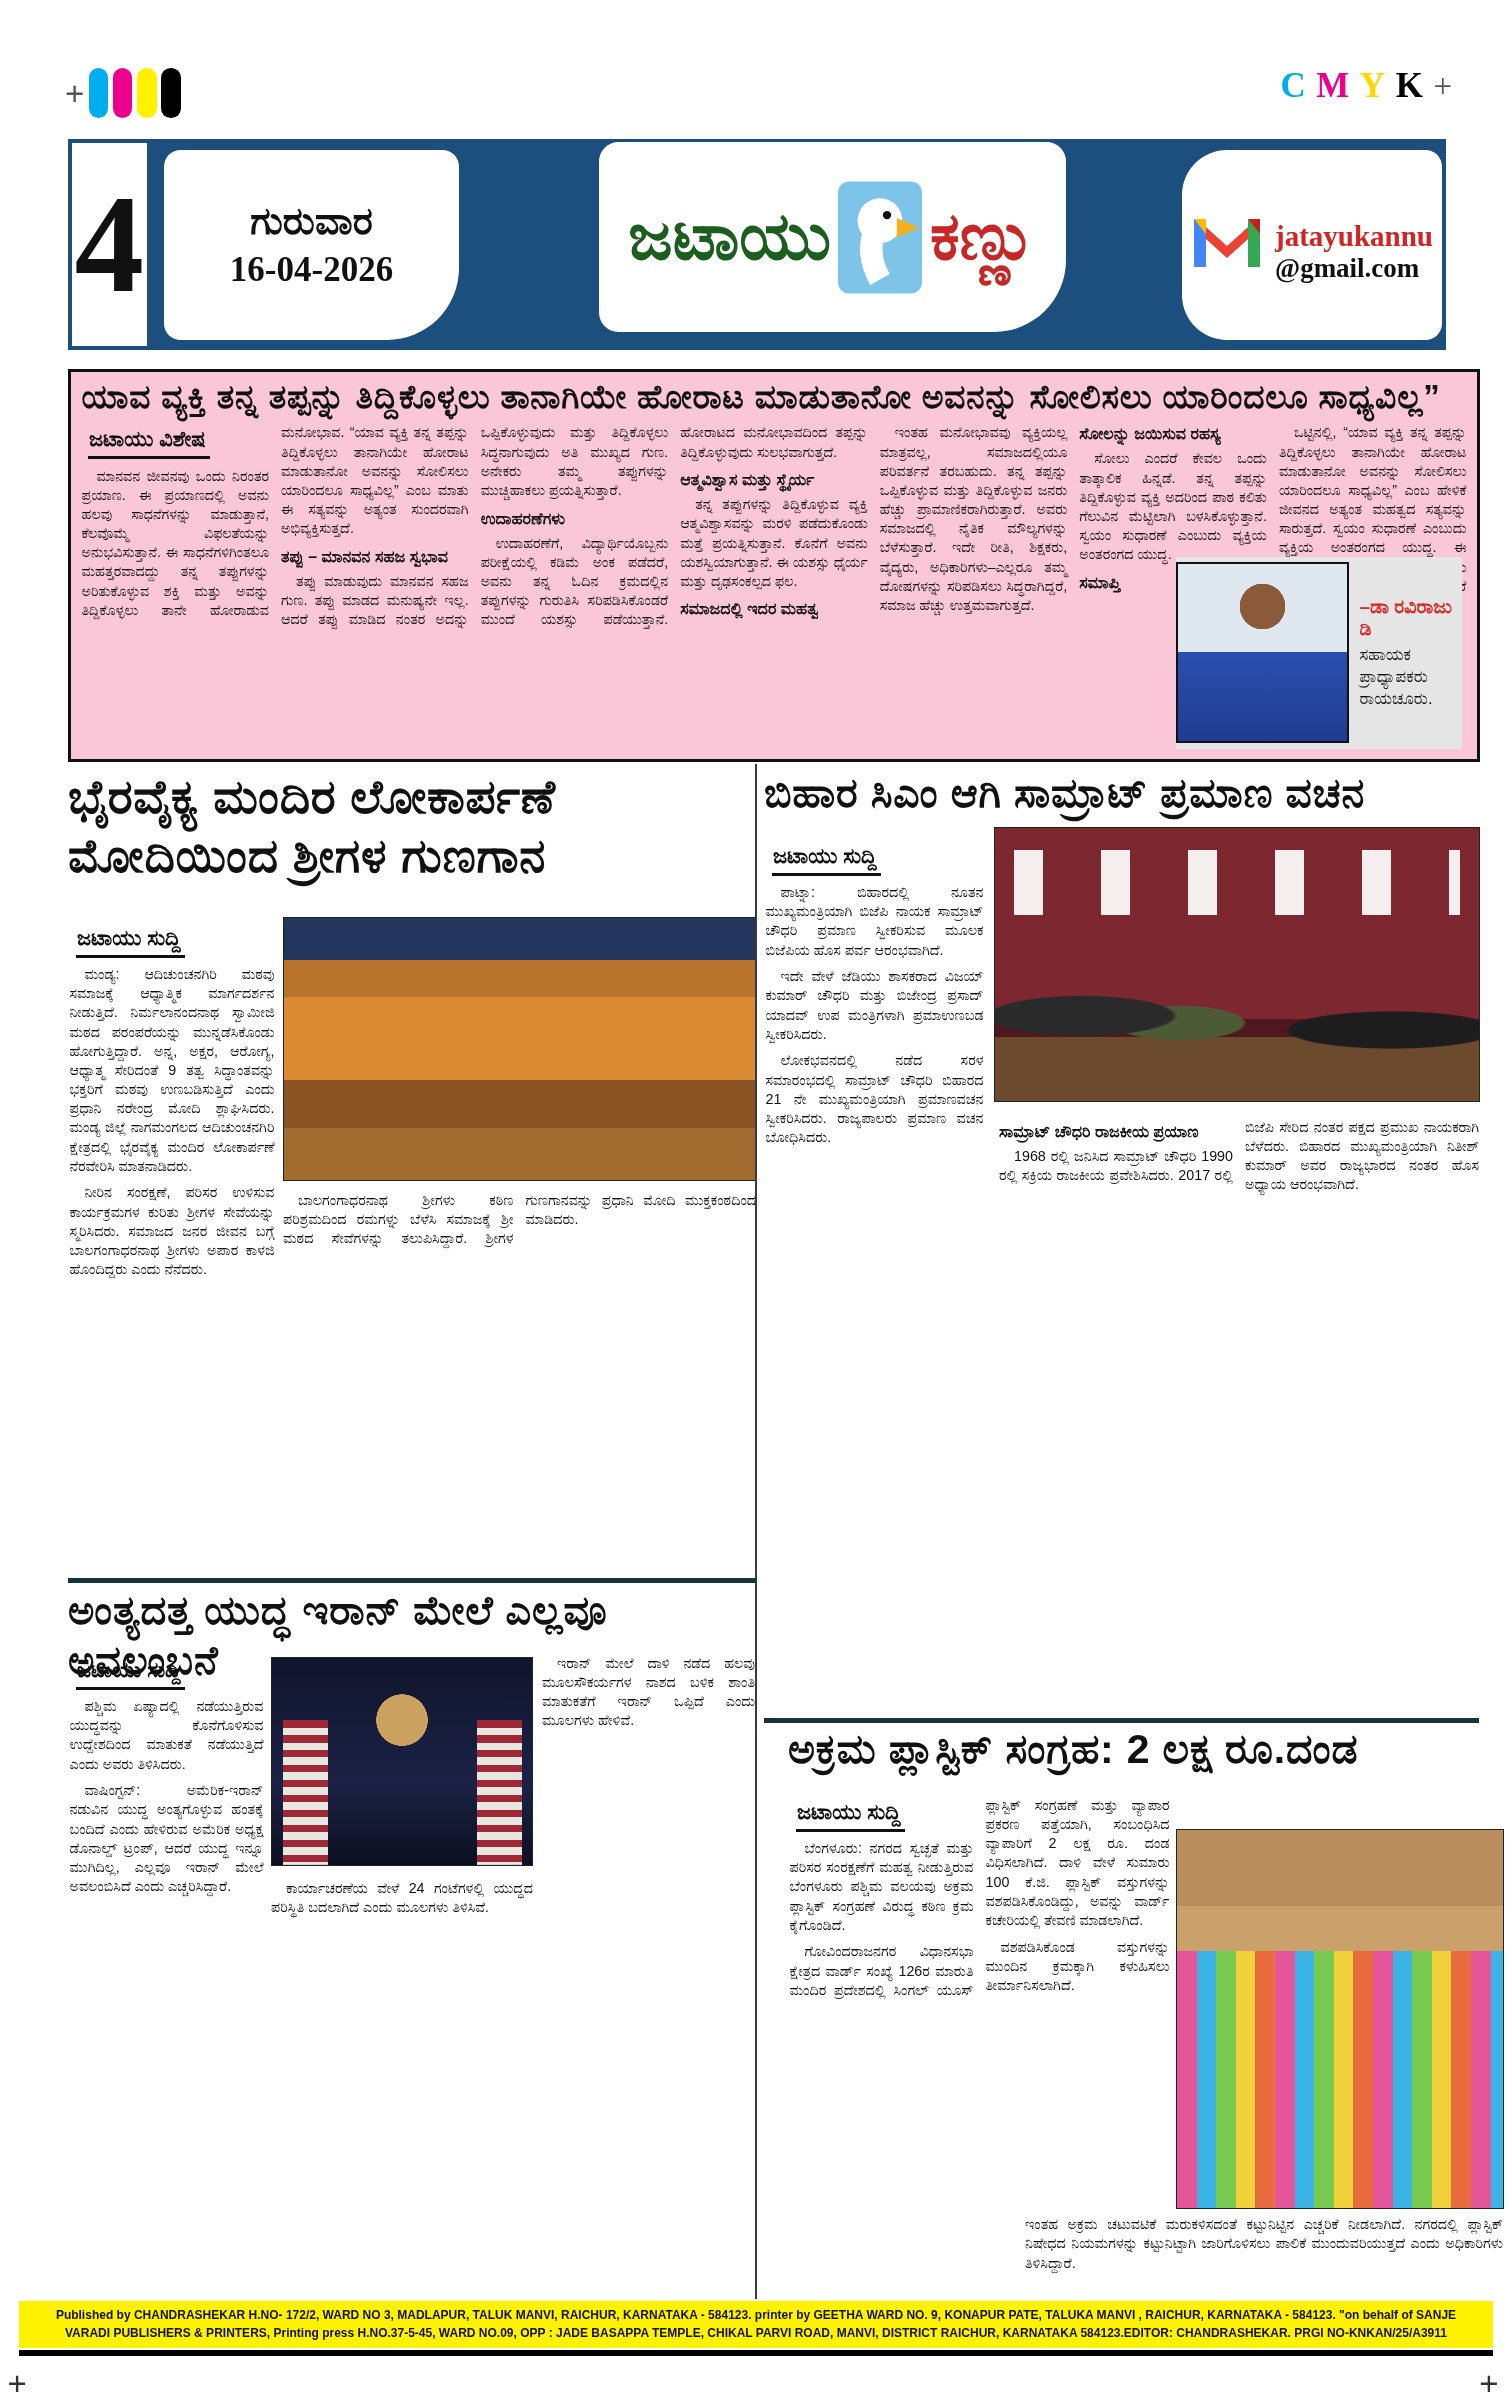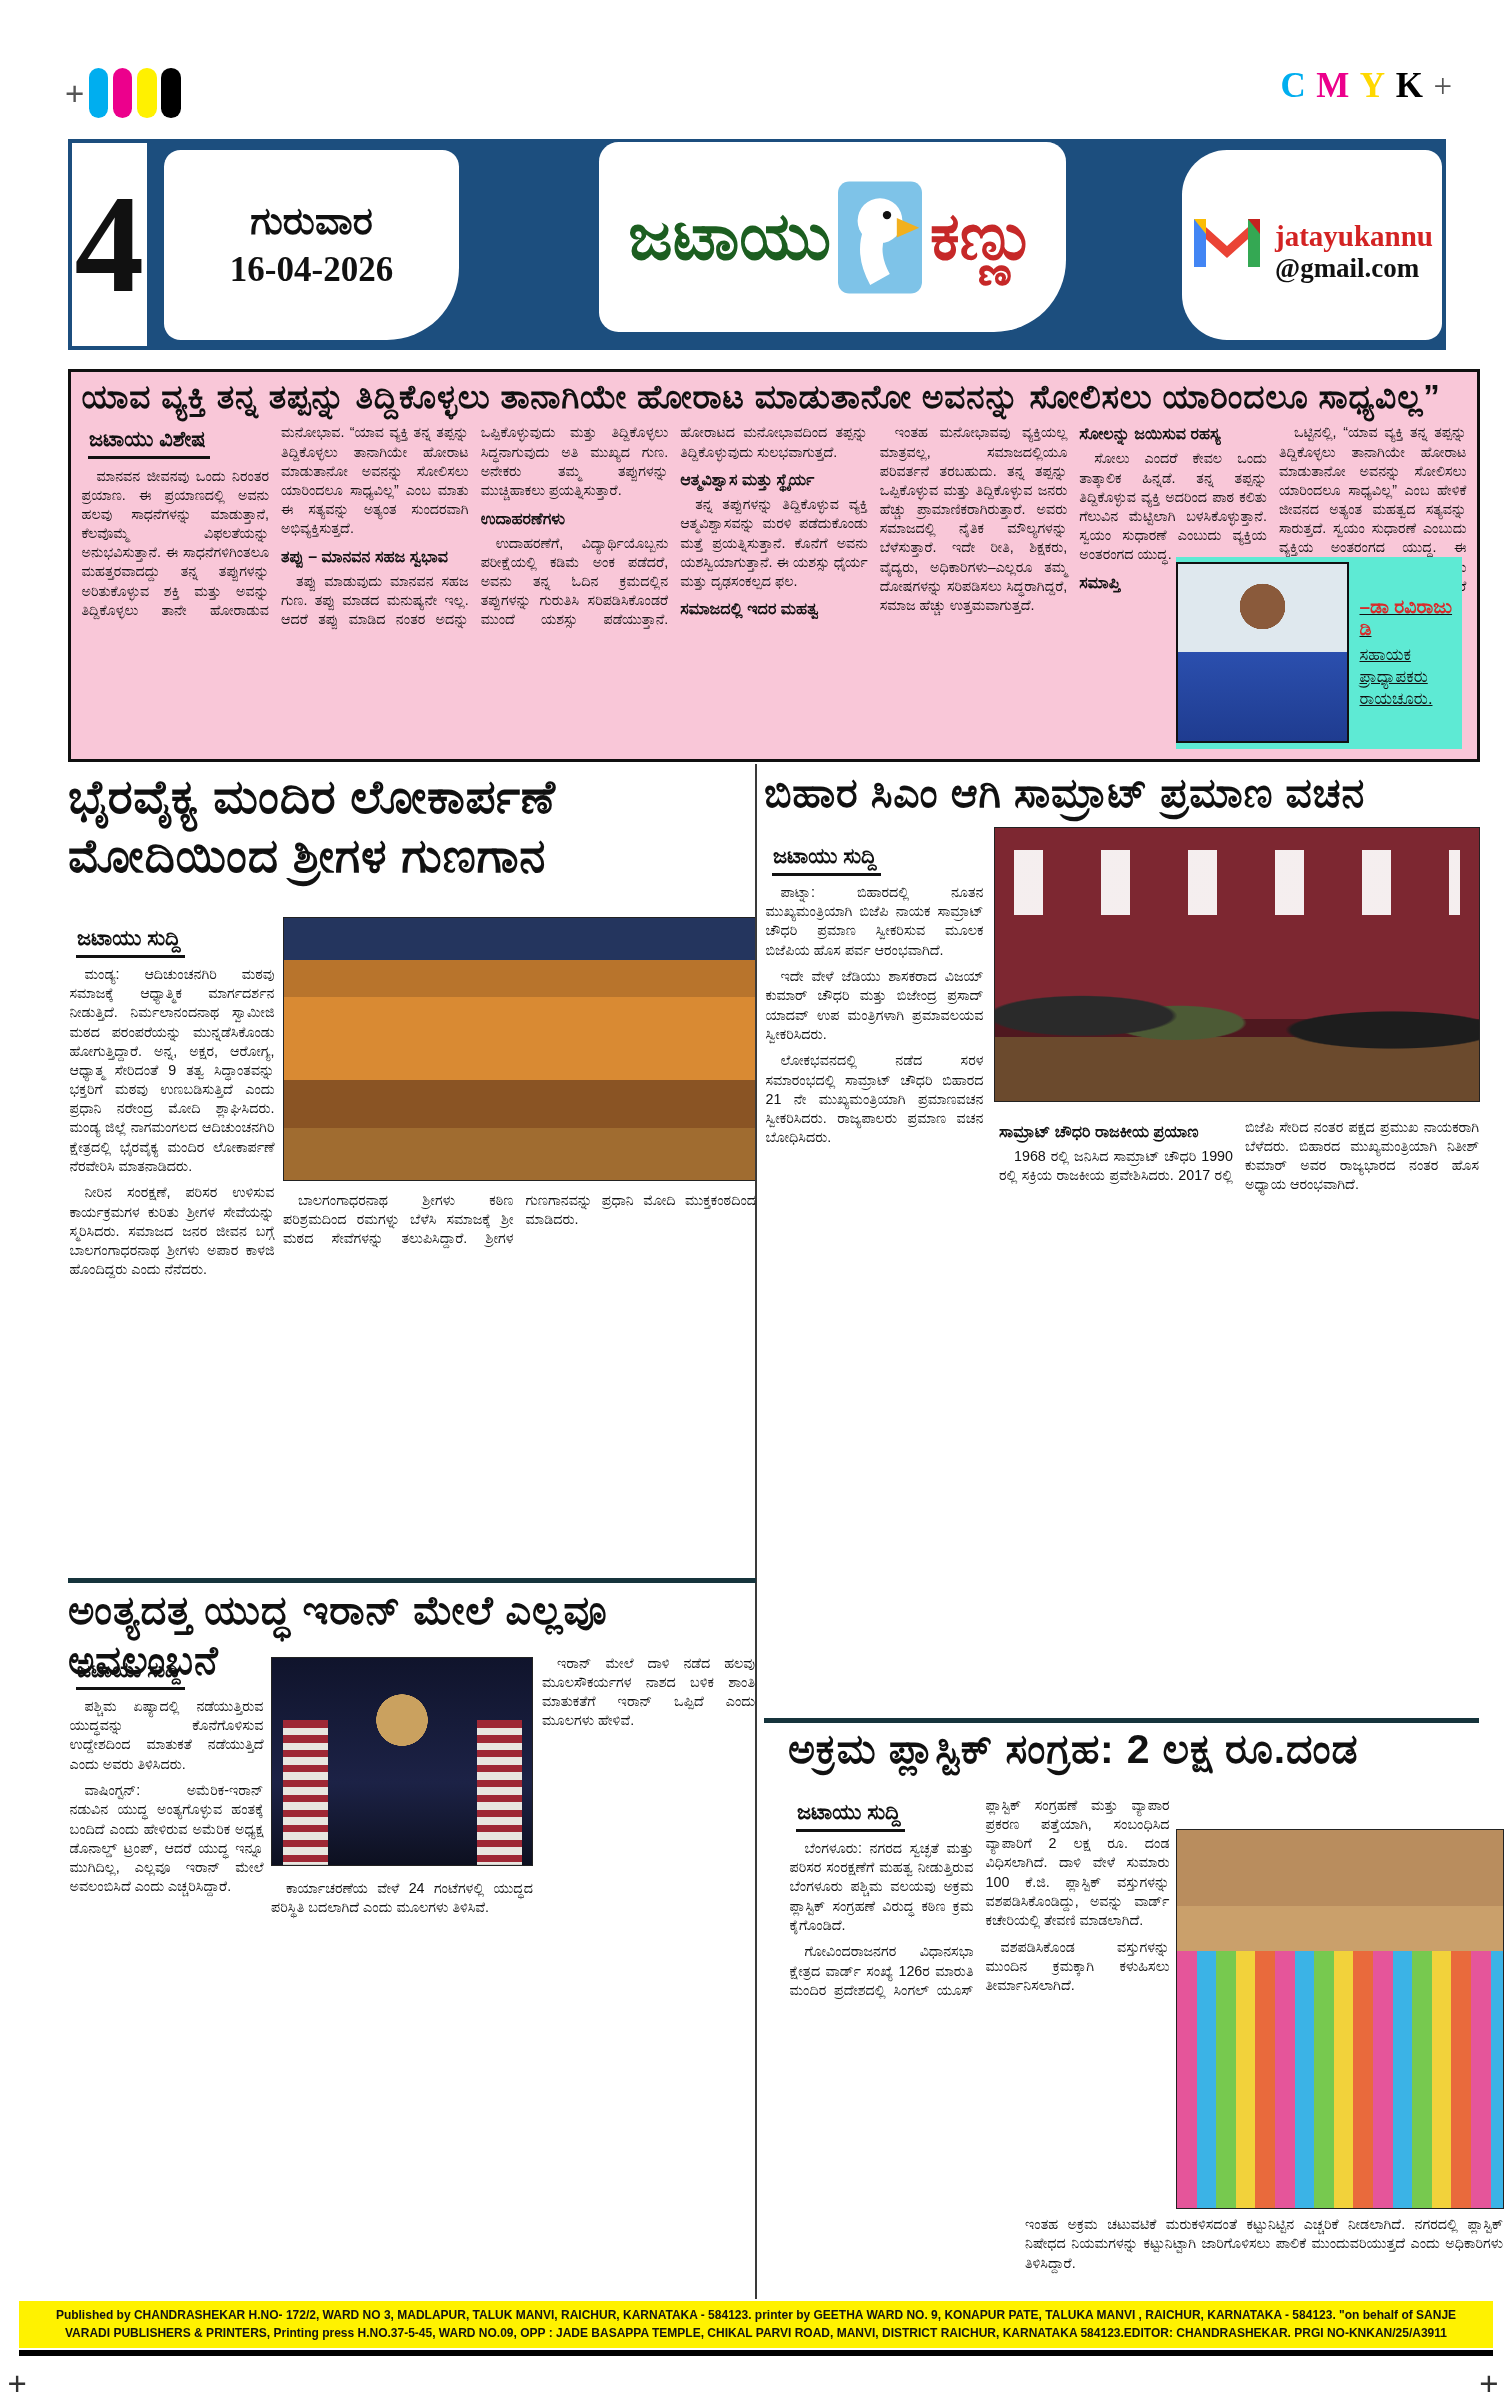--- a/index.html
+++ b/index.html
@@ -32,21 +32,21 @@
   
   .lead{position:absolute;left:68px;top:369px;width:1412px;height:393px;background:#f9c7d8;
         border:3.8px solid #101010;box-sizing:border-box;padding:6px 10.5px;}
   .lead-headline{font-size:33px;font-weight:800;line-height:1.15;letter-spacing:0.8px;}
   .lead-body{margin-top:7.5px;height:301px;column-count:7;column-gap:12px;overflow:hidden;
              font-size:14.3px;line-height:1.34;text-align:justify;}
   .byline{display:inline-block;font-weight:bold;font-size:21px;border-bottom:3px solid #111;
           padding:0 4.5px 3px 1.5px;margin:1.5px 0 7.5px 6px;}
   .lead-body p, .art p{margin:0 0 7.5px 0;text-indent:15px;}
   .lead-body h4, .art h4{margin:3px 0 4.5px 0;font-size:16px;font-weight:bold;}
-  .credit{position:absolute;right:15px;bottom:10.5px;width:286px;height:192px;display:flex;gap:10.5px;align-items:center;background:#5eead4;text-decoration:underline;}
+  .credit{position:absolute;right:15px;bottom:10.5px;width:286px;height:192px;display:flex;gap:10.5px;align-items:center;background:#e5e5e5;}
   .credit-photo{width:169px;height:177px;border:2.3px solid #111;flex:0 0 auto;
     background:radial-gradient(circle at 50% 24%, #8a5a3b 0 22.6px, rgba(0,0,0,0) 23px),
                linear-gradient(180deg,#dfe8ee 0 50%, #2b4fae 50%, #1f3c90 100%);}
   .credit-name{color:#d92b2b;font-weight:bold;font-size:19px;margin-bottom:4.5px;}
   .credit-role,.credit-place{font-size:16.6px;line-height:1.3;}
   
   .art{position:absolute;box-sizing:border-box;}
   .art .headline{font-weight:800;line-height:1.25;letter-spacing:0.8px;}
   .photo{position:absolute;border:1.5px solid #222;box-sizing:border-box;}
   .col{position:absolute;font-size:14.3px;line-height:1.34;text-align:justify;overflow:hidden;}
@@ -193,21 +193,21 @@
 
   <div class="art" id="bihar">
     <div class="headline">ಬಿಹಾರ ಸಿಎಂ ಆಗಿ ಸಾಮ್ರಾಟ್ ಪ್ರಮಾಣ ವಚನ</div>
     <div class="photo" id="bihar-photo">
       <div class="photo-letters"></div>
       <div class="photo-figures"></div>
     </div>
     <div class="col" style="left:1.5px;top:72px;width:218px;height:866px;">
       <div class="byline">ಜಟಾಯು ಸುದ್ದಿ</div>
       <p>ಪಾಟ್ನಾ: ಬಿಹಾರದಲ್ಲಿ ನೂತನ ಮುಖ್ಯಮಂತ್ರಿಯಾಗಿ ಬಿಜೆಪಿ ನಾಯಕ ಸಾಮ್ರಾಟ್ ಚೌಧರಿ ಪ್ರಮಾಣ ಸ್ವೀಕರಿಸುವ ಮೂಲಕ ಬಿಜೆಪಿಯ ಹೊಸ ಪರ್ವ ಆರಂಭವಾಗಿದೆ.</p>
-      <p>ಇದೇ ವೇಳೆ ಜೆಡಿಯು ಶಾಸಕರಾದ ವಿಜಯ್ ಕುಮಾರ್ ಚೌಧರಿ ಮತ್ತು ಬಿಜೇಂದ್ರ ಪ್ರಸಾದ್ ಯಾದವ್ ಉಪ ಮಂತ್ರಿಗಳಾಗಿ ಪ್ರಮಾವಲಯವ ಸ್ವೀಕರಿಸಿದರು.</p>
+      <p>ಇದೇ ವೇಳೆ ಜೆಡಿಯು ಶಾಸಕರಾದ ವಿಜಯ್ ಕುಮಾರ್ ಚೌಧರಿ ಮತ್ತು ಬಿಜೇಂದ್ರ ಪ್ರಸಾದ್ ಯಾದವ್ ಉಪ ಮಂತ್ರಿಗಳಾಗಿ ಪ್ರಮಾಉಣಬಡ ಸ್ವೀಕರಿಸಿದರು.</p>
       <p>ಲೋಕಭವನದಲ್ಲಿ ನಡೆದ ಸರಳ ಸಮಾರಂಭದಲ್ಲಿ ಸಾಮ್ರಾಟ್ ಚೌಧರಿ ಬಿಹಾರದ 21 ನೇ ಮುಖ್ಯಮಂತ್ರಿಯಾಗಿ ಪ್ರಮಾಣವಚನ ಸ್ವೀಕರಿಸಿದರು. ರಾಜ್ಯಪಾಲರು ಪ್ರಮಾಣ ವಚನ ಬೋಧಿಸಿದರು.</p>
     </div>
     <div class="col cols2" style="left:235px;top:350px;width:480px;height:587px;">
       <h4>ಸಾಮ್ರಾಟ್ ಚೌಧರಿ ರಾಜಕೀಯ ಪ್ರಯಾಣ</h4>
       <p>1968 ರಲ್ಲಿ ಜನಿಸಿದ ಸಾಮ್ರಾಟ್ ಚೌಧರಿ 1990 ರಲ್ಲಿ ಸಕ್ರಿಯ ರಾಜಕೀಯ ಪ್ರವೇಶಿಸಿದರು. 2017 ರಲ್ಲಿ ಬಿಜೆಪಿ ಸೇರಿದ ನಂತರ ಪಕ್ಷದ ಪ್ರಮುಖ ನಾಯಕರಾಗಿ ಬೆಳೆದರು. ಬಿಹಾರದ ಮುಖ್ಯಮಂತ್ರಿಯಾಗಿ ನಿತೀಶ್ ಕುಮಾರ್ ಅವರ ರಾಜ್ಯಭಾರದ ನಂತರ ಹೊಸ ಅಧ್ಯಾಯ ಆರಂಭವಾಗಿದೆ.</p>
     </div>
   </div>
 
   <div class="art" id="iran">
     <div class="headline">ಅಂತ್ಯದತ್ತ ಯುದ್ಧ ಇರಾನ್ ಮೇಲೆ ಎಲ್ಲವೂ ಅವಲಂಬನೆ</div>

